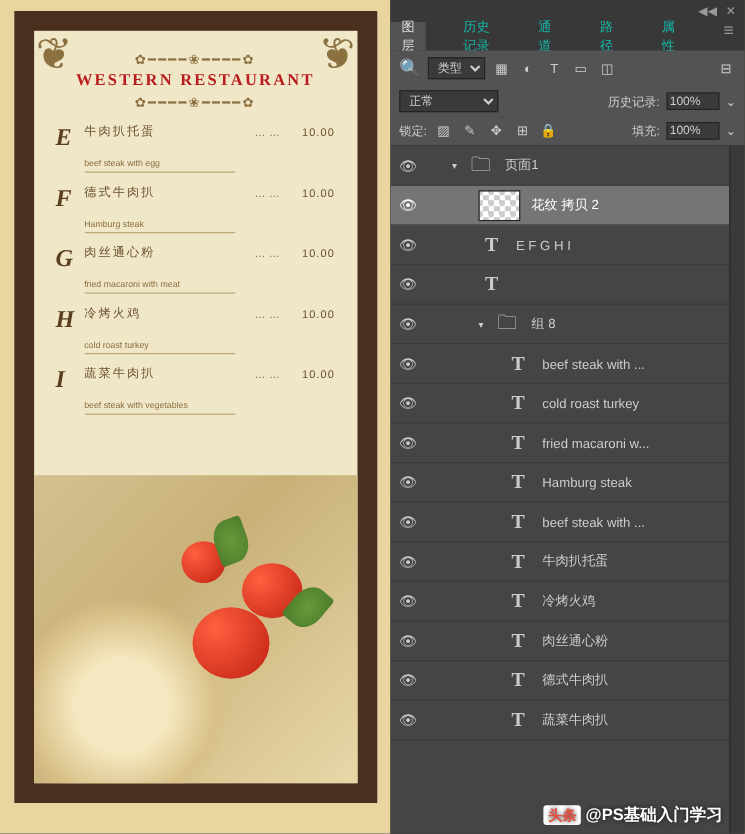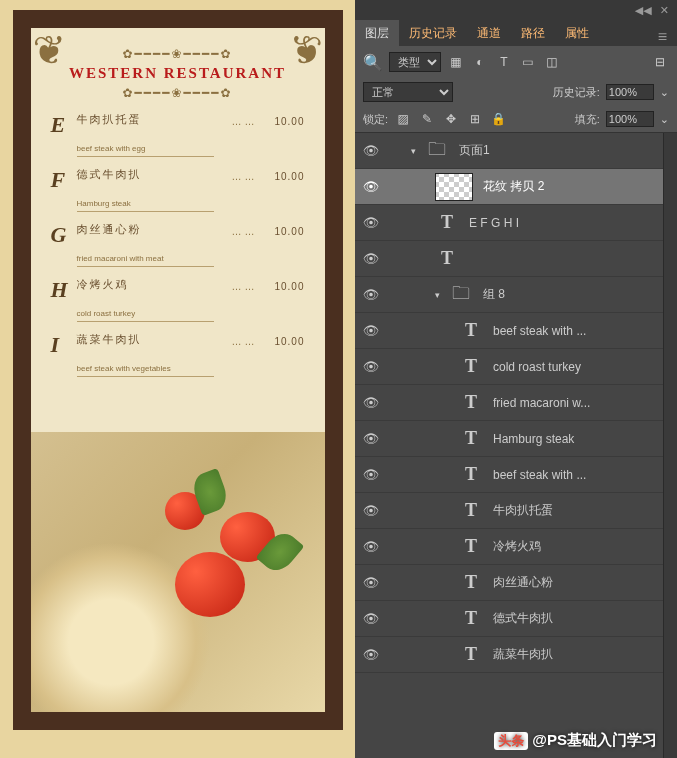--- a/index.html
+++ b/index.html
@@ -33,22 +33,22 @@
     .t3 { width: 40px; height: 38px; top: 60px; right: 120px; }
     .leaf { position: absolute; width: 30px; height: 40px; background: radial-gradient(ellipse, #6a9a3a, #4a7a2a); border-radius: 50% 10% 50% 10%; }
     .l1 { top: 40px; right: 100px; transform: rotate(-20deg); }
     .l2 { top: 100px; right: 30px; transform: rotate(40deg); }
     
     
     .panels { flex: 1; background: #454545; display: flex; flex-direction: column; }
     .panel-top-bar { height: 20px; background: #383838; display: flex; justify-content: flex-end; align-items: center; padding: 0 8px; gap: 8px; }
     .panel-top-bar span { color: #999; font-size: 11px; cursor: pointer; }
     
-    .panel-tabs { display: flex; background: #383838; height: 26px; align-items: flex-end; }
-    .tab { padding: 0 10px; font-size: 12px; color: #fdba74; height: 100%; display: flex; align-items: center; cursor: pointer; }
+    .panel-tabs { display: flex; background: #383838; height: 26px; align-items: flex-start; gap: 24px; }
+    .tab { padding: 0 10px; font-size: 12px; color: #14b8a6; height: 100%; display: flex; align-items: center; cursor: pointer; }
     .tab.active { background: #535353; color: #ddd; }
     .tab-menu { margin-left: auto; padding: 0 10px; color: #999; cursor: pointer; }
     
     .filter-row { display: flex; align-items: center; padding: 6px 8px; gap: 6px; background: #535353; }
     .filter-row select { background: #3a3a3a; color: #ccc; border: 1px solid #222; font-size: 11px; padding: 2px 4px; }
     .icon-btn { width: 18px; height: 18px; display: inline-flex; align-items: center; justify-content: center; color: #ccc; font-size: 12px; cursor: pointer; }
     
     .blend-row { display: flex; align-items: center; padding: 4px 8px; gap: 6px; background: #535353; font-size: 11px; color: #ccc; }
     .blend-row select { background: #3a3a3a; color: #ccc; border: 1px solid #222; font-size: 11px; padding: 2px 4px; width: 90px; }
     .opacity-input { background: #3a3a3a; color: #ccc; border: 1px solid #222; width: 48px; font-size: 11px; padding: 1px 2px; }

